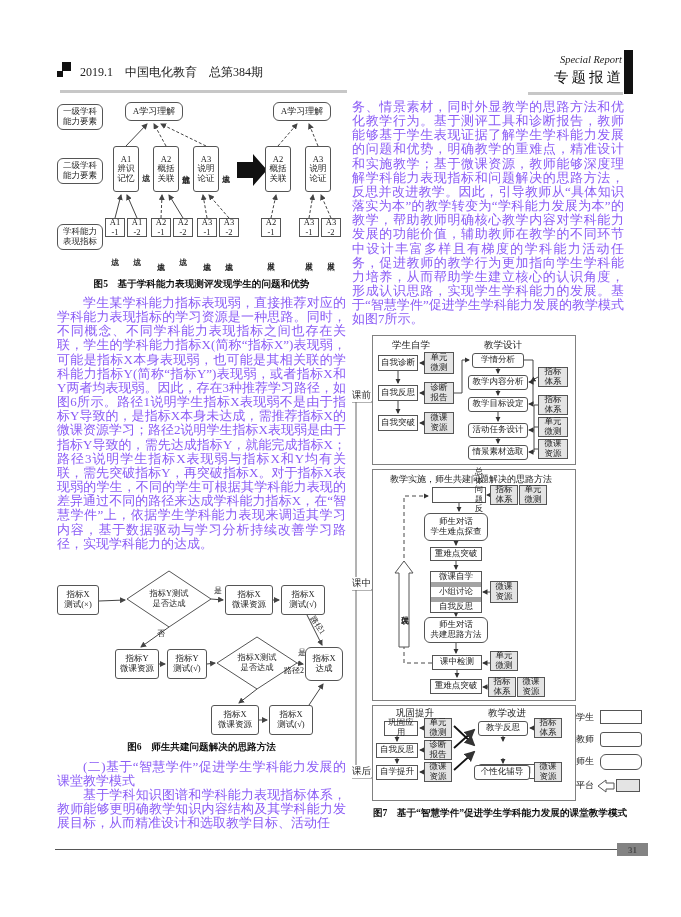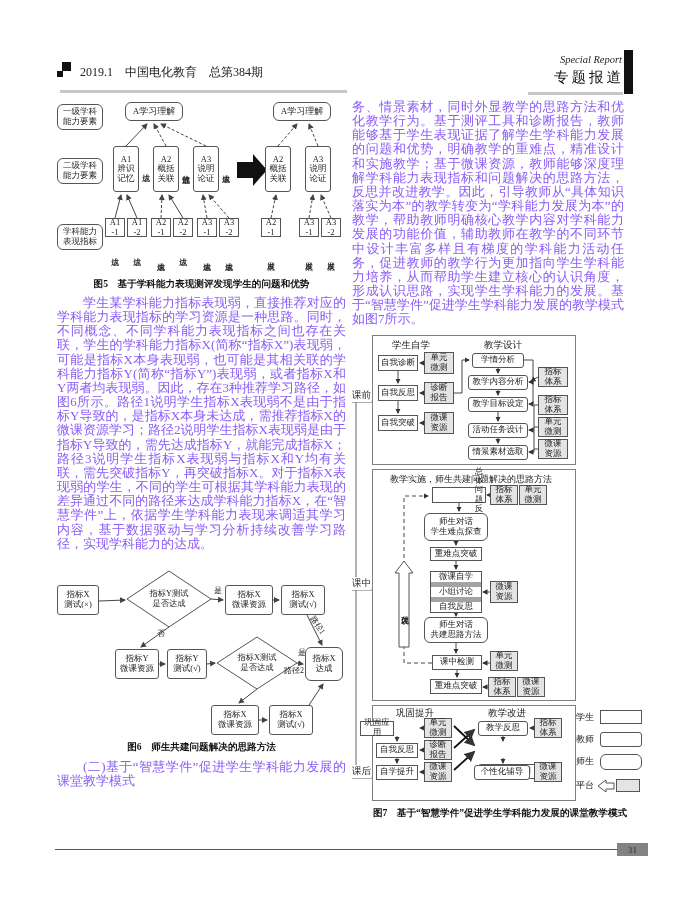--- a/index.html
+++ b/index.html
@@ -178,20 +178,21 @@
       <div class="box rd" style="left:248px;top:90px;width:38px;height:34px;">指标X
 达成</div>
       <div class="box rd3" style="left:154px;top:148px;width:48px;height:30px;">指标X
 微课资源</div>
       <div class="box rd3" style="left:212px;top:148px;width:44px;height:30px;">指标X
 测试(√)</div>
     </div>
     <div class="figcap" style="margin-top:2px;">图6　师生共建问题解决的思路方法</div>
 
     <div class="para" style="margin-top:6px;">(二)基于“智慧学件”促进学生学科能力发展的课堂教学模式</div>
+    <div class="para">基于学科知识图谱和学科能力表现指标体系，教师能够更明确教学知识内容结构及其学科能力发展目标，从而精准设计和选取教学目标、活动任</div>
   </div>
 
   <div class="col" style="left:352px;top:100px;width:272px;">
     <div class="para" style="text-indent:0;">务、情景素材，同时外显教学的思路方法和优化教学行为。基于测评工具和诊断报告，教师能够基于学生表现证据了解学生学科能力发展的问题和优势，明确教学的重难点，精准设计和实施教学；基于微课资源，教师能够深度理解学科能力表现指标和问题解决的思路方法，反思并改进教学。因此，引导教师从“具体知识落实为本”的教学转变为“学科能力发展为本”的教学，帮助教师明确核心教学内容对学科能力发展的功能价值，辅助教师在教学的不同环节中设计丰富多样且有梯度的学科能力活动任务，促进教师的教学行为更加指向学生学科能力培养，从而帮助学生建立核心的认识角度，形成认识思路，实现学生学科能力的发展。基于“智慧学件”促进学生学科能力发展的教学模式如图7所示。</div>
 
     <div style="position:relative;width:296px;height:496px;margin-top:6px;">
       <svg width="296" height="496">
         <defs>
           <marker id="m7" markerWidth="6" markerHeight="6" refX="5" refY="3" orient="auto">
             <path d="M0,0L6,3L0,6z" fill="#333"></path>
@@ -315,21 +316,21 @@
 微测</div>
       <div class="box" style="left:78px;top:346px;width:52px;height:15px;">重难点突破</div>
       <div class="box gray" style="left:136px;top:344px;width:28px;height:20px;">指标
 体系</div>
       <div class="box gray" style="left:165px;top:344px;width:28px;height:20px;">微课
 资源</div>
       <div class="vt" style="left:48px;top:244px;height:66px;">表现欠佳</div>
 
       <div class="f7title" style="left:44px;top:374px;">巩固提升</div>
       <div class="f7title" style="left:136px;top:374px;">教学改进</div>
-      <div class="box" style="left:8px;top:388px;width:34px;height:15px;">巩固应用</div>
+      <div class="box" style="left:32px;top:388px;width:34px;height:15px;">巩固应用</div>
       <div class="box" style="left:24px;top:410px;width:42px;height:15px;">自我反思</div>
       <div class="box" style="left:24px;top:432px;width:42px;height:15px;">自学提升</div>
       <div class="box gray" style="left:72px;top:385px;width:28px;height:20px;">单元
 微测</div>
       <div class="box gray" style="left:72px;top:407px;width:28px;height:20px;">诊断
 报告</div>
       <div class="box gray" style="left:72px;top:429px;width:28px;height:20px;">微课
 资源</div>
       <div class="box rd3" style="left:126px;top:388px;width:50px;height:15px;">教学反思</div>
       <div class="box rd3" style="left:126px;top:410px;width:73px;height:15px;margin-top:21px;">督促学习</div>

